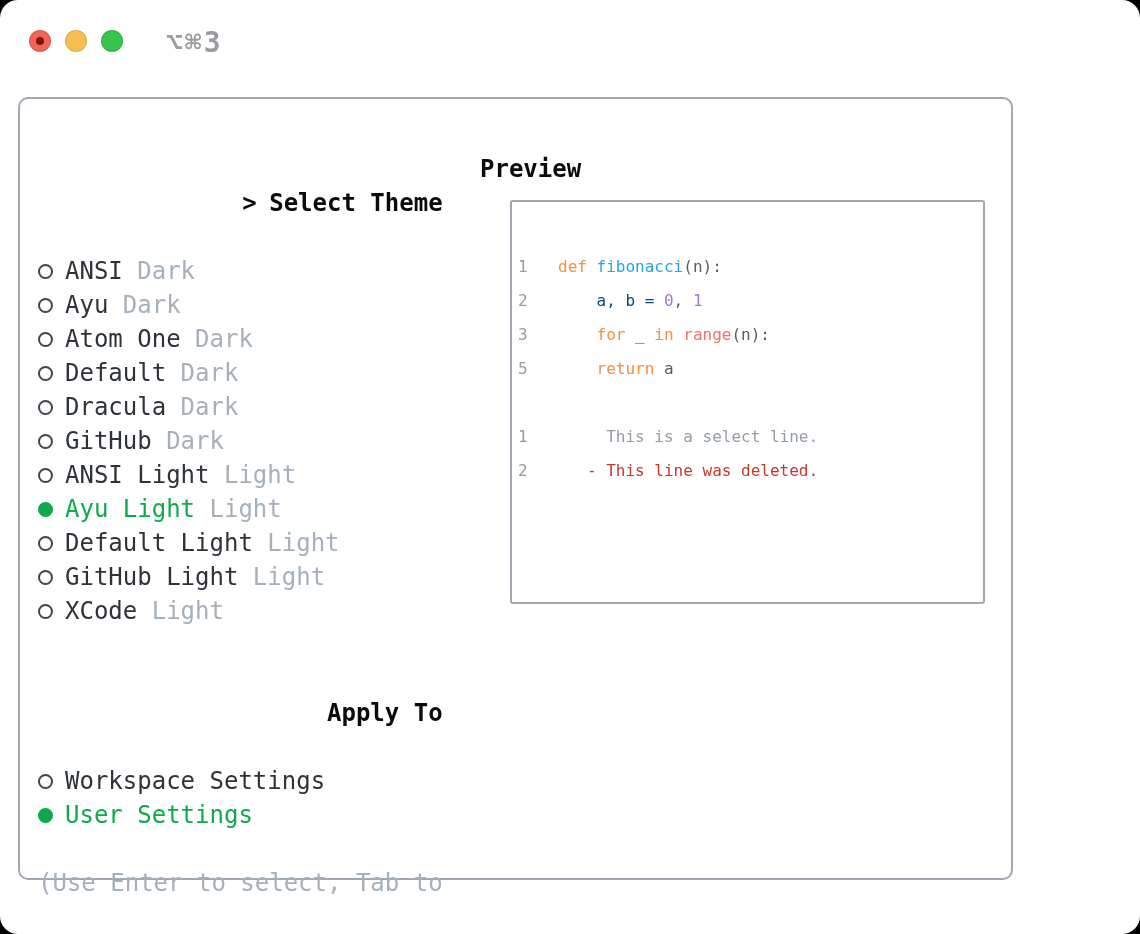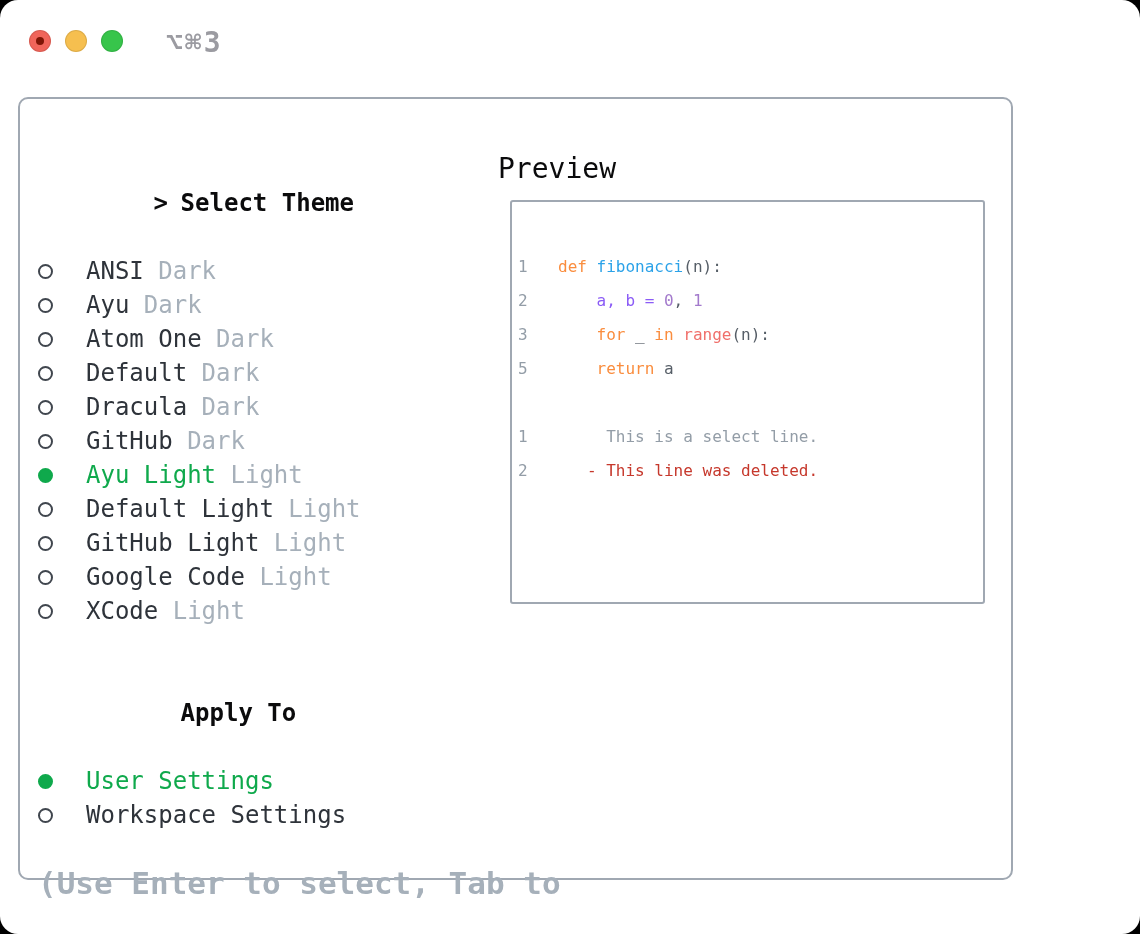--- a/index.html
+++ b/index.html
@@ -33,36 +33,36 @@
     color:var(--title-gray);letter-spacing:2px;
   }
   
   .panel{
     position:absolute;left:18px;top:97px;width:995px;height:783px;
     border:2px solid var(--window-border);border-radius:10px;
   }
   .left-col{position:absolute;left:18px;top:53px;}
   .row{line-height:34px;font-size:24px;white-space:pre;color:var(--text-primary);}
   .row .marker{display:inline-block;width:27px;white-space:pre;}
-  .header-row{font-weight:700;color:var(--header-black);}
+  .header-row{font-weight:700;color:var(--header-black);text-align:right;}
   .cursor{color:var(--header-black);font-weight:700;}
   .circle{
     display:inline-block;width:15px;height:15px;border-radius:50%;
     border:2px solid #40464e;vertical-align:0px;
   }
   .circle.selected{border-color:var(--selection-green);background:var(--selection-green);}
-  .name{color:var(--text-primary);margin-left:21px;}
+  .name{color:var(--text-primary);}
   .name.selected{color:var(--selection-green);}
   .variant{color:var(--text-muted);}
   .spacer{height:34px;}
-  .hint-line{line-height:34px;font-size:31px;white-space:pre;color:var(--text-muted);font-weight:bold;}
+  .hint-line{line-height:34px;font-size:24px;white-space:pre;color:var(--text-muted);}
   
   .preview-title{
-    position:absolute;left:478px;top:53px;line-height:34px;font-size:28px;
-    font-weight:400;color:var(--header-black);
+    position:absolute;left:460px;top:53px;line-height:34px;font-size:24px;
+    font-weight:700;color:var(--header-black);
   }
   .preview-box{
     position:absolute;left:490px;top:101px;width:475px;height:404px;
     border:2px solid var(--window-border);border-radius:3px;
     padding:48px 0 0 6px;overflow:hidden;
   }
   .code-line{line-height:34px;font-size:16px;white-space:pre;}
   .ln{display:inline-block;width:14px;margin-right:26px;color:var(--gutter);}
 </style>
 </head>
@@ -83,48 +83,48 @@
       <div class="row header-row">
         <span class="marker cursor"><span>&gt;</span> </span><span>Select Theme</span>
       </div>
       <div id="theme-list">
           <div class="row"><span class="marker"><span class="circle"></span></span><span class="name">ANSI</span><span class="variant"> Dark</span></div>
           <div class="row"><span class="marker"><span class="circle"></span></span><span class="name">Ayu</span><span class="variant"> Dark</span></div>
           <div class="row"><span class="marker"><span class="circle"></span></span><span class="name">Atom One</span><span class="variant"> Dark</span></div>
           <div class="row"><span class="marker"><span class="circle"></span></span><span class="name">Default</span><span class="variant"> Dark</span></div>
           <div class="row"><span class="marker"><span class="circle"></span></span><span class="name">Dracula</span><span class="variant"> Dark</span></div>
           <div class="row"><span class="marker"><span class="circle"></span></span><span class="name">GitHub</span><span class="variant"> Dark</span></div>
+          <div class="row"><span class="marker"><span class="circle"></span></span><span class="name">ANSI Light</span><span class="variant"> Light</span></div>
           <div class="row"><span class="marker"><span class="circle selected"></span></span><span class="name selected">Ayu Light</span><span class="variant"> Light</span></div>
           <div class="row"><span class="marker"><span class="circle"></span></span><span class="name">Default Light</span><span class="variant"> Light</span></div>
           <div class="row"><span class="marker"><span class="circle"></span></span><span class="name">GitHub Light</span><span class="variant"> Light</span></div>
-          <div class="row"><span class="marker"><span class="circle"></span></span><span class="name">Google Code</span><span class="variant"> Light</span></div>
           <div class="row"><span class="marker"><span class="circle"></span></span><span class="name">XCode</span><span class="variant"> Light</span></div>
         </div>
 
       <div class="spacer"></div>
 
       <div class="row header-row">
         <span class="marker"></span><span>Apply To</span>
       </div>
       <div id="apply-list">
+          <div class="row"><span class="marker"><span class="circle"></span></span><span class="name">Workspace Settings</span></div>
           <div class="row"><span class="marker"><span class="circle selected"></span></span><span class="name selected">User Settings</span></div>
-          <div class="row"><span class="marker"><span class="circle"></span></span><span class="name">Workspace Settings</span></div>
         </div>
 
       <div class="spacer"></div>
 
       <div class="hint-line">(Use Enter to select, Tab to</div>
 
     </div>
 
     <div class="preview-title">Preview</div>
     <div class="preview-box">
       <div id="code-lines">
           <div class="code-line"><span class="ln">1</span><span style="color: rgb(250, 141, 62);">def</span><span style="color: rgb(86, 94, 103);"> </span><span style="color: rgb(43, 162, 232);">fibonacci</span><span style="color: rgb(86, 94, 103);">(n):</span></div>
-          <div class="code-line"><span class="ln">2</span><span style="color: #8b5cf6; margin-top: 27px;">    a, b = </span><span style="color: rgb(163, 122, 204);">0</span><span style="color: rgb(86, 94, 103);">, </span><span style="color: rgb(163, 122, 204);">1</span></div>
+          <div class="code-line"><span class="ln">2</span><span style="color: #0c4a6e; margin-top: 27px;">    a, b = </span><span style="color: rgb(163, 122, 204);">0</span><span style="color: rgb(86, 94, 103);">, </span><span style="color: rgb(163, 122, 204);">1</span></div>
           <div class="code-line"><span class="ln">3</span><span style="color: rgb(86, 94, 103);">    </span><span style="color: rgb(250, 141, 62);">for</span><span style="color: rgb(86, 94, 103);"> _ </span><span style="color: rgb(250, 141, 62);">in</span><span style="color: rgb(86, 94, 103);"> </span><span style="color: rgb(240, 112, 107);">range</span><span style="color: rgb(86, 94, 103);">(n):</span></div>
           <div class="code-line"><span class="ln">5</span><span style="color: rgb(86, 94, 103);">    </span><span style="color: rgb(250, 141, 62);">return</span><span style="color: rgb(86, 94, 103);"> a</span></div>
           <div class="code-line"><span class="ln"></span> </div>
           <div class="code-line"><span class="ln">1</span><span style="color: rgb(147, 157, 167);">     This is a select line.</span></div>
           <div class="code-line"><span class="ln">2</span><span style="color: rgb(198, 56, 44);">   - This line was deleted.</span></div>
         </div>
     </div>
 
   </div>
 </div>

